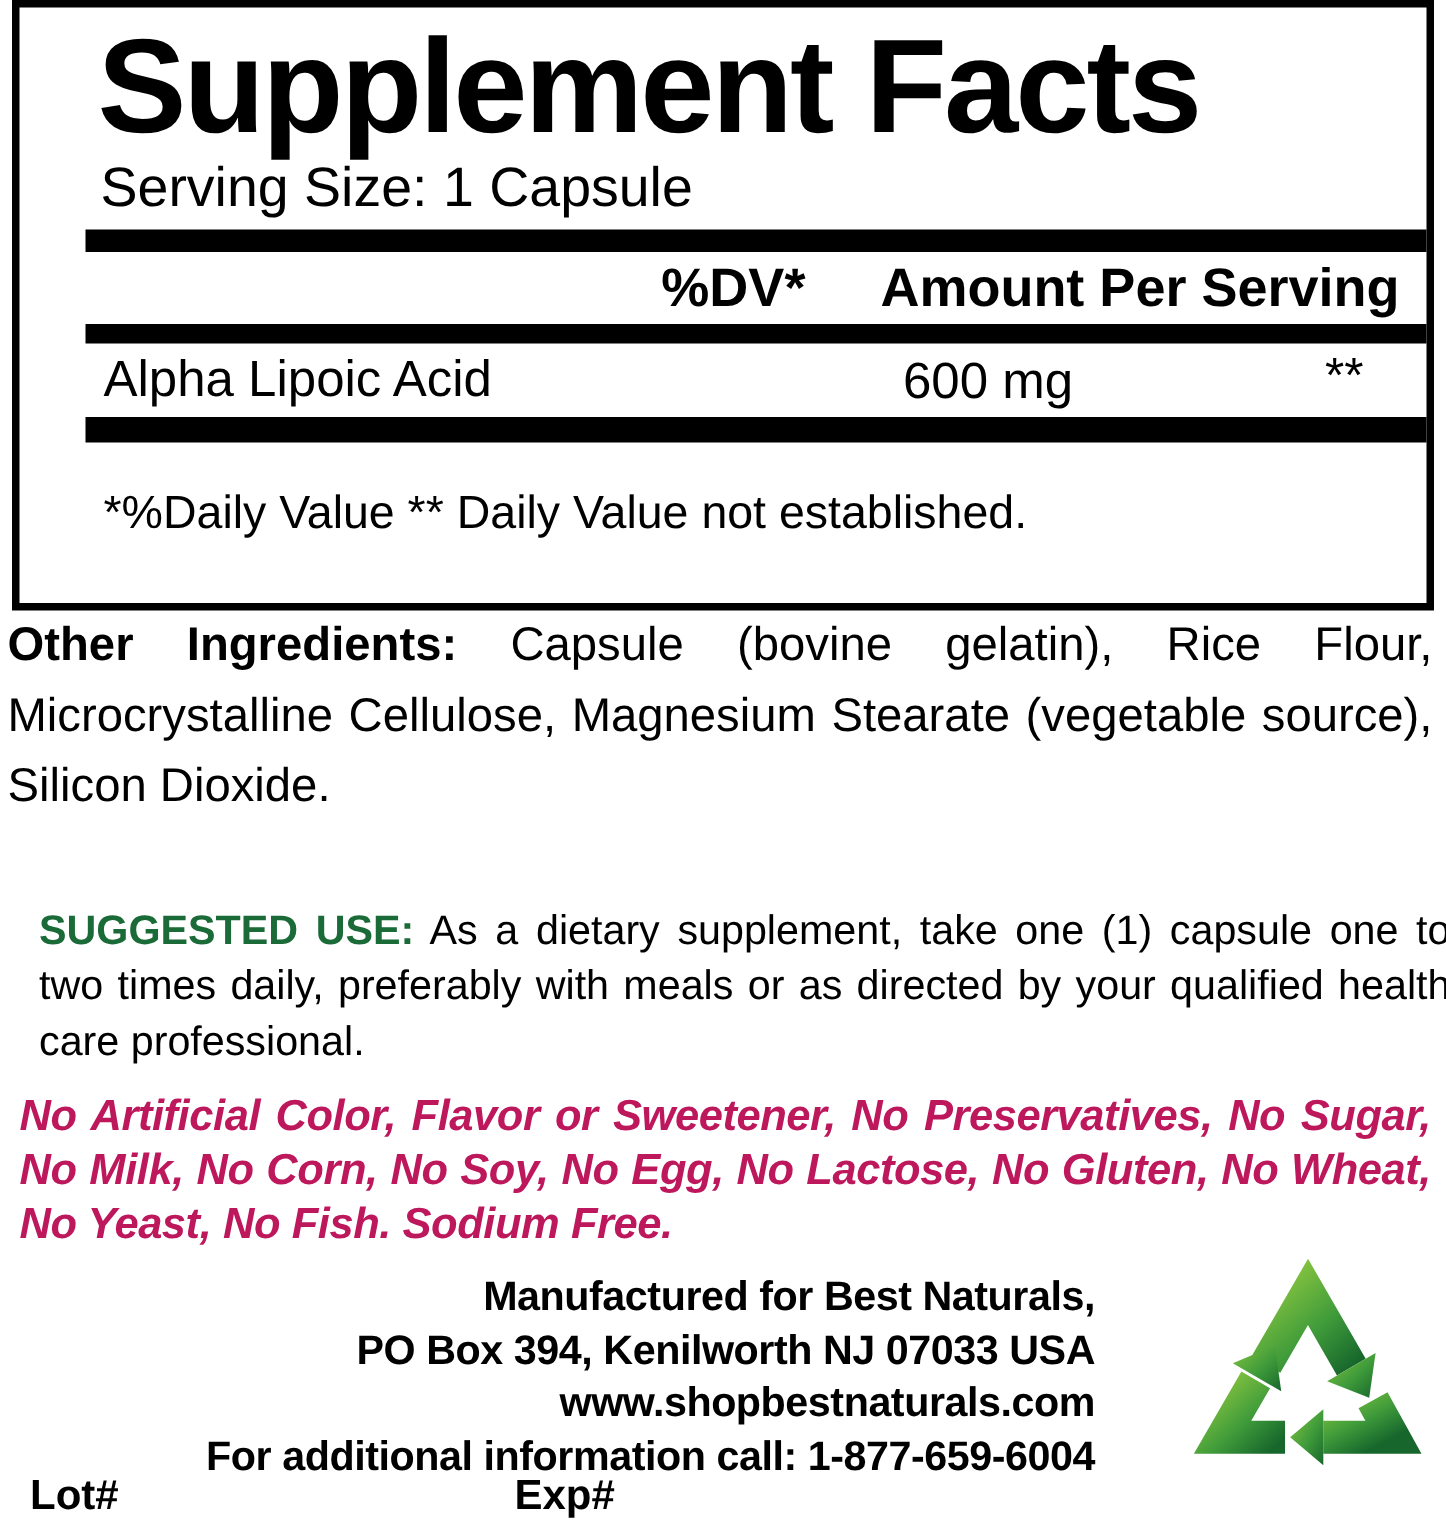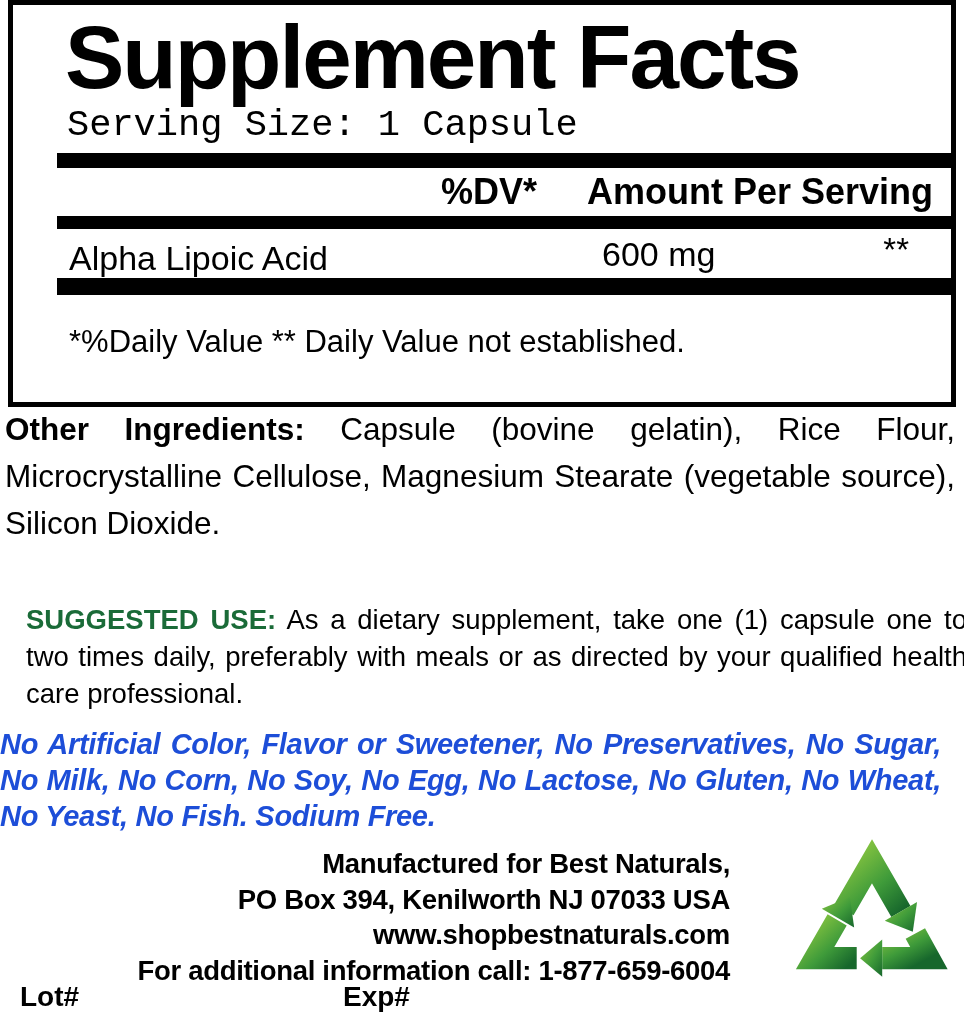--- a/index.html
+++ b/index.html
@@ -29,42 +29,41 @@
     font-weight: bold;
     letter-spacing: -2px;
     line-height: 1.0;
     white-space: nowrap;
   }
   .serving-line {
     font-size: 37px;
     line-height: 46px;
     padding-left: 10px;
     white-space: nowrap;
-    font-family: Liberation Mono, monospace;
   }
   .bar { background: #000; width: 100%; }
   .bar-a { height: 15px; margin-top: 5px; }
   .bar-b { height: 13px; }
   .bar-c { height: 17px; }
   .head-row {
     height: 48px;
     display: flex;
     justify-content: flex-end;
     align-items: center;
     gap: 50px;
     padding-right: 18px;
     font-weight: bold;
     font-size: 36px;
     white-space: nowrap;
   }
   .ing-row {
     position: relative;
     height: 49px;
     display: flex;
-    align-items: flex-end;
+    align-items: center;
     font-size: 34px;
   }
   .ing-name { padding-left: 12px; }
   .ing-amount { position: absolute; left: 545px; top: 6px; }
   .ing-dv { position: absolute; right: 42px; top: 2px; font-size: 33px; }
   .footnote {
     font-size: 31px;
     padding: 9px 0 0 12px;
     white-space: nowrap;
     margin-top: 20px;
@@ -88,27 +87,27 @@
     width: 941px;
     font-size: 27.5px;
     line-height: 37px;
     text-align: justify;
     margin: 0;
   }
   .use-label { font-weight: bold; color: #1a6b38; }
 
   .freeof-para {
     position: absolute;
-    top: 726px; left: 0;
+    top: 726px; left: 13px;
     width: 941px;
     font-size: 29px;
     font-weight: bold;
     font-style: italic;
     line-height: 36px;
-    color: #1d4ed8;
+    color: #be185d;
     text-align: justify;
     margin: 0;
     letter-spacing: -0.3px;
   }
 
   
   .footer-block {
     position: absolute;
     top: 846px; left: 50px;
     width: 680px;

